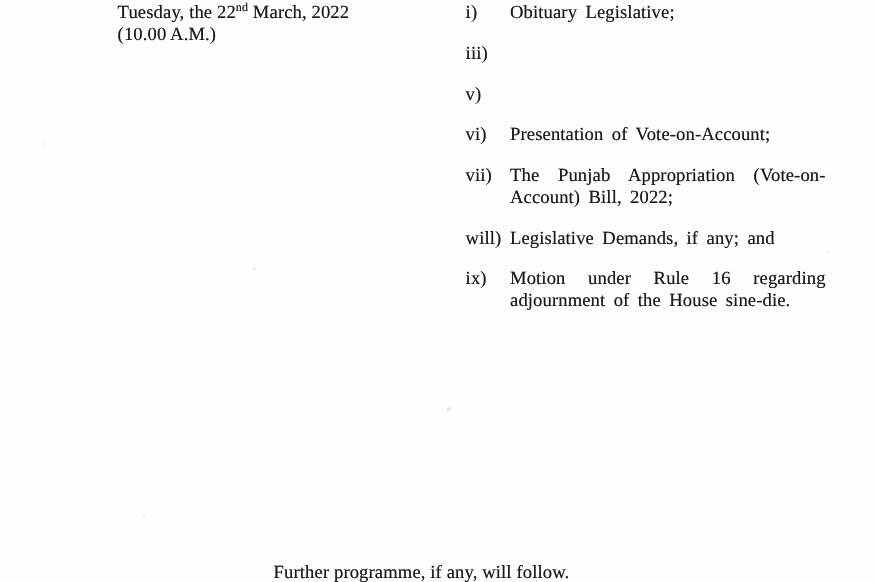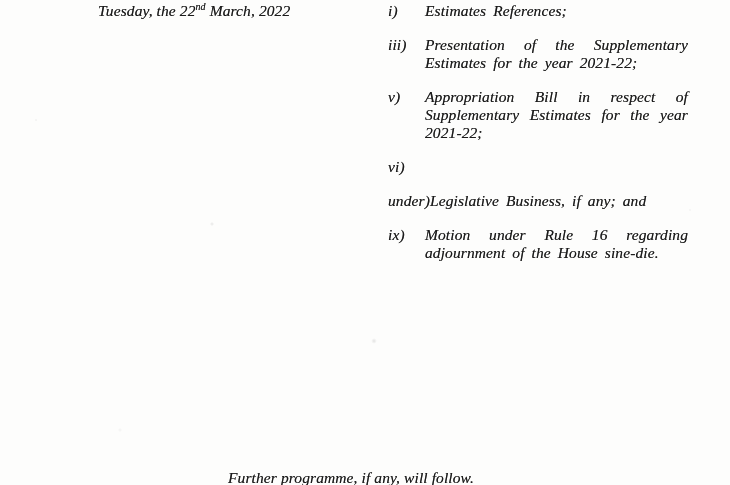--- a/index.html
+++ b/index.html
@@ -24,21 +24,20 @@
       radial-gradient(circle 4px at 374px 341px, rgba(120,120,120,0.20), rgba(120,120,120,0) 70%),
       radial-gradient(circle 2px at 36px 120px, rgba(140,140,140,0.15), rgba(140,140,140,0) 70%),
       radial-gradient(circle 2px at 690px 210px, rgba(140,140,140,0.12), rgba(140,140,140,0) 70%),
       radial-gradient(circle 3px at 120px 430px, rgba(140,140,140,0.10), rgba(140,140,140,0) 70%);
   }
   .doc-text {
     font-size: 15.5px;
     line-height: 18px;
     text-shadow: 0 0 0.5px rgba(20,20,20,0.65);
     letter-spacing: 0.1px;
-    font-style: italic;
   }
   .date-block {
     position: absolute;
     left: 98px;
     top: 2px;
     width: 220px;
   }
   .date-line sup {
     font-size: 10px;
     line-height: 0;
@@ -71,48 +70,52 @@
     white-space: nowrap;
   }
 </style>
 </head>
 <body>
 
 <div class="scan-noise"></div>
 
 <div class="date-block doc-text">
   <div class="date-line"><span>Tuesday, the 22</span><sup>nd</sup><span> March, 2022</span></div>
+  <div class="time-line">(10.00 A.M.)</div>
 </div>
 
 <div class="agenda-list doc-text">
   <div class="agenda-item">
     <span class="numeral">i)</span>
-    <span class="itext">Estimates References;</span>
+    <span class="itext">Obituary Legislative;</span>
   </div>
 
 
   <div class="agenda-item">
     <span class="numeral">iii)</span>
-    <span class="itext">Presentation of the Supplementary Estimates for the year 2021-22;</span>
   </div>
 
 
   <div class="agenda-item">
     <span class="numeral">v)</span>
-    <span class="itext">Appropriation Bill in respect of Supplementary Estimates for the year 2021-22;</span>
   </div>
 
   <div class="agenda-item">
     <span class="numeral">vi)</span>
+    <span class="itext">Presentation of Vote-on-Account;</span>
   </div>
 
+  <div class="agenda-item">
+    <span class="numeral">vii)</span>
+    <span class="itext">The Punjab Appropriation (Vote-on-Account) Bill, 2022;</span>
+  </div>
 
   <div class="agenda-item">
-    <span class="numeral">under)</span>
-    <span class="itext">Legislative Business, if any; and</span>
+    <span class="numeral">will)</span>
+    <span class="itext">Legislative Demands, if any; and</span>
   </div>
 
   <div class="agenda-item">
     <span class="numeral">ix)</span>
     <span class="itext">Motion under Rule 16 regarding adjournment of the House sine-die.</span>
   </div>
 </div>
 
 <div class="footer-note doc-text">Further programme, if any, will follow.</div>
 

